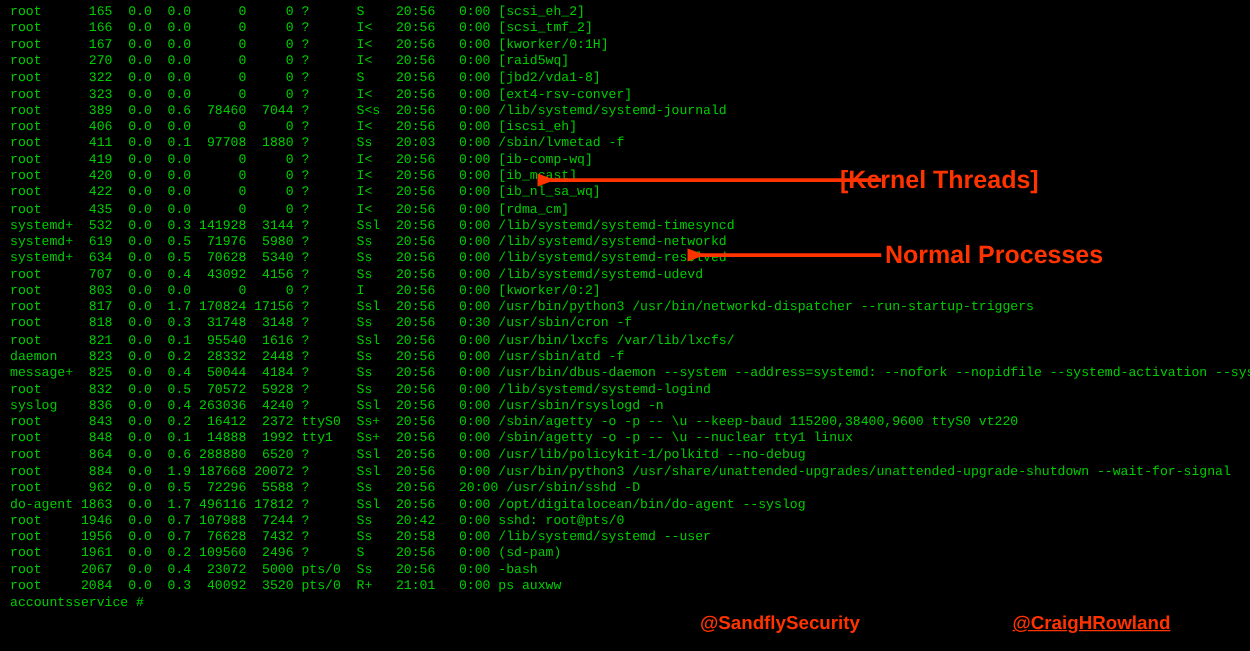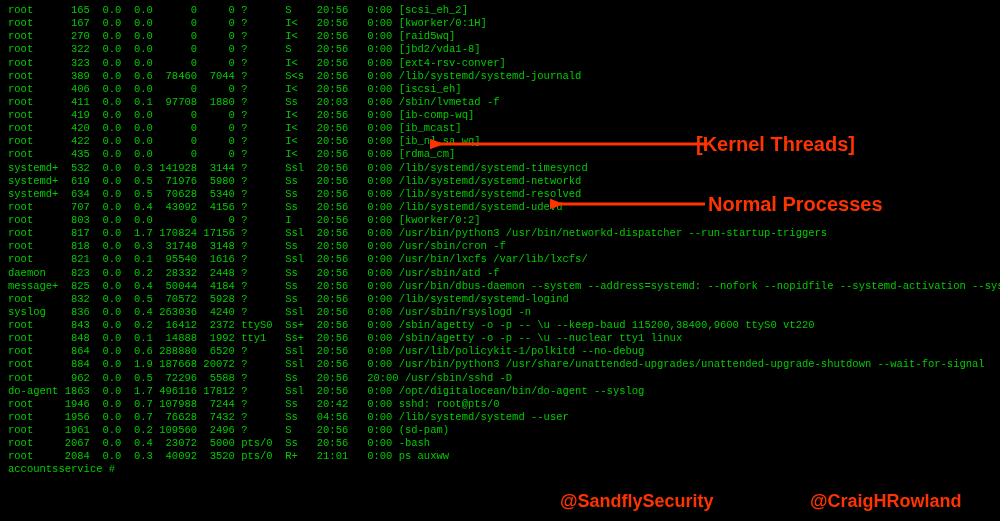--- a/index.html
+++ b/index.html
@@ -26,79 +26,80 @@
   }
   .arrow {
     position: absolute;
     pointer-events: none;
   }
   .handle {
     position: absolute;
     color: #ff3300;
     font-family: Arial, sans-serif;
     font-weight: bold;
-    font-size: 18px;
+    font-size: 15px;
   }
 </style>
 </head>
 <body>
 
 <div id="terminal">
     <div class="row">root      165  0.0  0.0      0     0 ?      S    20:56   0:00 [scsi_eh_2]</div>
+    <div class="row">root      166  0.0  0.0      0     0 ?      I&lt;   20:56   0:00 [scsi_tmf_2]</div>
     <div class="row">root      167  0.0  0.0      0     0 ?      I&lt;   20:56   0:00 [kworker/0:1H]</div>
     <div class="row">root      270  0.0  0.0      0     0 ?      I&lt;   20:56   0:00 [raid5wq]</div>
     <div class="row">root      322  0.0  0.0      0     0 ?      S    20:56   0:00 [jbd2/vda1-8]</div>
     <div class="row">root      323  0.0  0.0      0     0 ?      I&lt;   20:56   0:00 [ext4-rsv-conver]</div>
     <div class="row">root      389  0.0  0.6  78460  7044 ?      S&lt;s  20:56   0:00 /lib/systemd/systemd-journald</div>
     <div class="row">root      406  0.0  0.0      0     0 ?      I&lt;   20:56   0:00 [iscsi_eh]</div>
     <div class="row">root      411  0.0  0.1  97708  1880 ?      Ss   20:03   0:00 /sbin/lvmetad -f</div>
     <div class="row">root      419  0.0  0.0      0     0 ?      I&lt;   20:56   0:00 [ib-comp-wq]</div>
     <div class="row">root      420  0.0  0.0      0     0 ?      I&lt;   20:56   0:00 [ib_mcast]</div>
     <div class="row">root      422  0.0  0.0      0     0 ?      I&lt;   20:56   0:00 [ib_nl_sa_wq]</div>
     <div class="row">root      435  0.0  0.0      0     0 ?      I&lt;   20:56   0:00 [rdma_cm]</div>
     <div class="row">systemd+  532  0.0  0.3 141928  3144 ?      Ssl  20:56   0:00 /lib/systemd/systemd-timesyncd</div>
     <div class="row">systemd+  619  0.0  0.5  71976  5980 ?      Ss   20:56   0:00 /lib/systemd/systemd-networkd</div>
     <div class="row">systemd+  634  0.0  0.5  70628  5340 ?      Ss   20:56   0:00 /lib/systemd/systemd-resolved</div>
     <div class="row">root      707  0.0  0.4  43092  4156 ?      Ss   20:56   0:00 /lib/systemd/systemd-udevd</div>
     <div class="row">root      803  0.0  0.0      0     0 ?      I    20:56   0:00 [kworker/0:2]</div>
     <div class="row">root      817  0.0  1.7 170824 17156 ?      Ssl  20:56   0:00 /usr/bin/python3 /usr/bin/networkd-dispatcher --run-startup-triggers</div>
-    <div class="row">root      818  0.0  0.3  31748  3148 ?      Ss   20:50   0:00 /usr/sbin/cron -f</div>
+    <div class="row">root      818  0.0  0.3  31748  3148 ?      Ss   20:56   0:30 /usr/sbin/cron -f</div>
     <div class="row">root      821  0.0  0.1  95540  1616 ?      Ssl  20:56   0:00 /usr/bin/lxcfs /var/lib/lxcfs/</div>
     <div class="row">daemon    823  0.0  0.2  28332  2448 ?      Ss   20:56   0:00 /usr/sbin/atd -f</div>
     <div class="row">message+  825  0.0  0.4  50044  4184 ?      Ss   20:56   0:00 /usr/bin/dbus-daemon --system --address=systemd: --nofork --nopidfile --systemd-activation --syslog-only</div>
     <div class="row">root      832  0.0  0.5  70572  5928 ?      Ss   20:56   0:00 /lib/systemd/systemd-logind</div>
     <div class="row">syslog    836  0.0  0.4 263036  4240 ?      Ssl  20:56   0:00 /usr/sbin/rsyslogd -n</div>
     <div class="row">root      843  0.0  0.2  16412  2372 ttyS0  Ss+  20:56   0:00 /sbin/agetty -o -p -- \u --keep-baud 115200,38400,9600 ttyS0 vt220</div>
     <div class="row">root      848  0.0  0.1  14888  1992 tty1   Ss+  20:56   0:00 /sbin/agetty -o -p -- \u --nuclear tty1 linux</div>
     <div class="row">root      864  0.0  0.6 288880  6520 ?      Ssl  20:56   0:00 /usr/lib/policykit-1/polkitd --no-debug</div>
     <div class="row">root      884  0.0  1.9 187668 20072 ?      Ssl  20:56   0:00 /usr/bin/python3 /usr/share/unattended-upgrades/unattended-upgrade-shutdown --wait-for-signal</div>
     <div class="row">root      962  0.0  0.5  72296  5588 ?      Ss   20:56   20:00 /usr/sbin/sshd -D</div>
     <div class="row">do-agent 1863  0.0  1.7 496116 17812 ?      Ssl  20:56   0:00 /opt/digitalocean/bin/do-agent --syslog</div>
     <div class="row">root     1946  0.0  0.7 107988  7244 ?      Ss   20:42   0:00 sshd: root@pts/0</div>
-    <div class="row">root     1956  0.0  0.7  76628  7432 ?      Ss   04:56   0:00 /lib/systemd/systemd --user</div>
+    <div class="row">root     1956  0.0  0.7  76628  7432 ?      Ss   20:58   0:00 /lib/systemd/systemd --user</div>
     <div class="row">root     1961  0.0  0.2 109560  2496 ?      S    20:56   0:00 (sd-pam)</div>
     <div class="row">root     2067  0.0  0.4  23072  5000 pts/0  Ss   20:56   0:00 -bash</div>
     <div class="row">root     2084  0.0  0.3  40092  3520 pts/0  R+   21:01   0:00 ps auxww</div>
     <div class="row prompt">accountsservice # </div>
   </div>
 
 <svg class="arrow" style="left:430px; top:132px; width:280px; height:24px;">
   <defs>
       <marker id="ah1" markerWidth="10" markerHeight="10" refX="2" refY="3" orient="auto">
         <path d="M8,0 L0,3 L8,6 Z" fill="#ff3300"></path>
       </marker>
     </defs>
   <line x1="275" y1="12" x2="8" y2="12" stroke="#ff3300" stroke-width="3" marker-end="url(#ah1)"></line>
 </svg>
-<div class="label" style="left:696px; top:132px;text-align:center;">[Kernel Threads]</div>
+<div class="label" style="left:672px; top:132px;text-align:center;">[Kernel Threads]</div>
 
 <svg class="arrow" style="left:550px; top:192px; width:160px; height:24px;">
   <defs>
       <marker id="ah2" markerWidth="10" markerHeight="10" refX="2" refY="3" orient="auto">
         <path d="M8,0 L0,3 L8,6 Z" fill="#ff3300"></path>
       </marker>
     </defs>
   <line x1="155" y1="12" x2="8" y2="12" stroke="#ff3300" stroke-width="3" marker-end="url(#ah2)"></line>
 </svg>
 <div class="label" style="left:708px; top:192px;">Normal Processes</div>
 
 <div class="handle" style="left:560px; top:490px;">@SandflySecurity</div>
-<div class="handle" style="left:810px; top:490px;">@CraigHRowland</div>
+<div class="handle" style="left:810px; top:490px;text-decoration:underline;">@CraigHRowland</div>
 
 </body></html>

